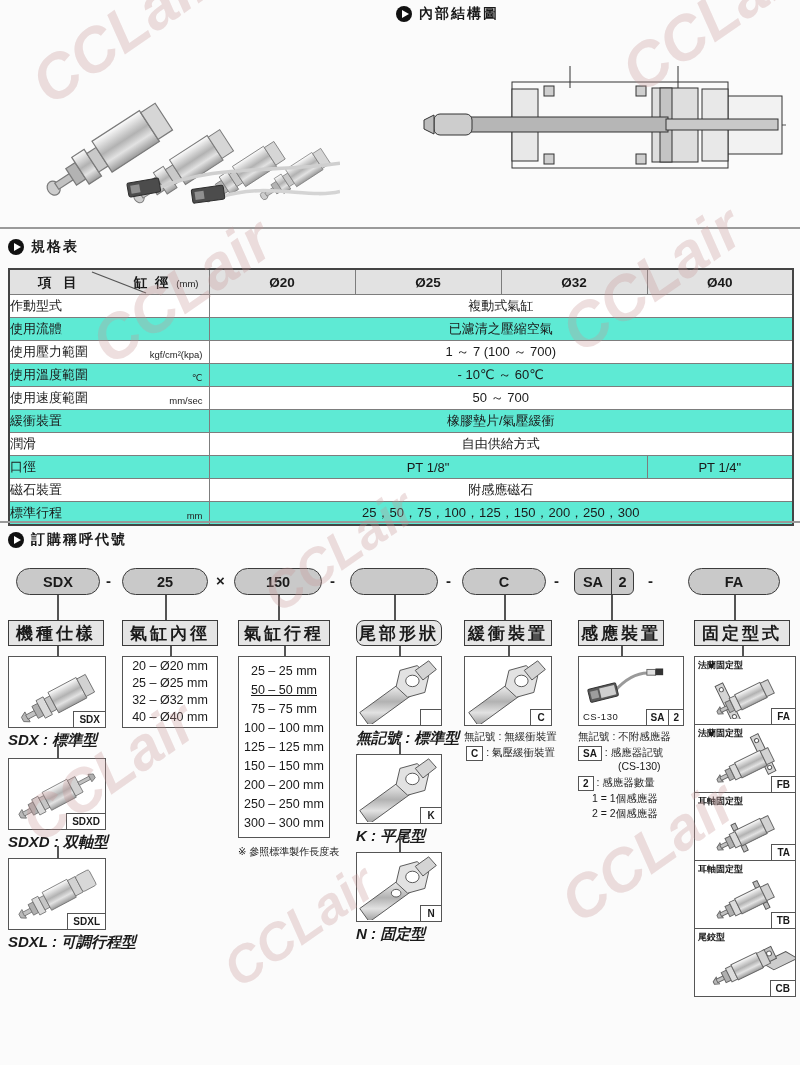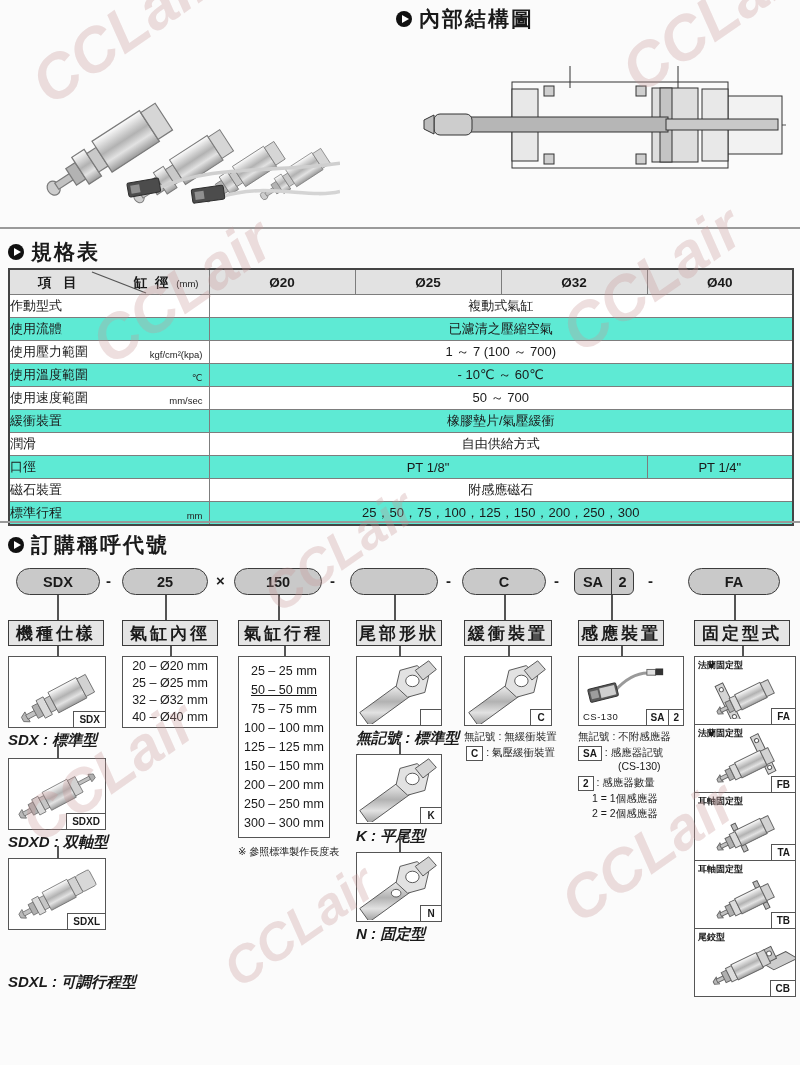--- a/index.html
+++ b/index.html
@@ -3,21 +3,21 @@
 <meta charset="utf-8">
 <style>
   html,body{margin:0;padding:0;}
   body{
     width:800px;height:1065px;position:relative;background:#fbfbfb;
     font-family:"Liberation Sans","DejaVu Sans",sans-serif;color:#1a1a1a;
     overflow:hidden;
   }
   
   .sec-title{position:absolute;display:flex;align-items:center;gap:7px;font-weight:bold;}
-  .sec-title .txt{font-size:21px;letter-spacing:2px;}
+  .sec-title .txt{font-size:14px;letter-spacing:2px;}
   .bullet{width:16px;height:16px;border-radius:50%;background:#111;position:relative;flex:0 0 16px;}
   .bullet::after{content:"";position:absolute;left:6px;top:4px;border-left:7px solid #fff;
     border-top:4px solid transparent;border-bottom:4px solid transparent;}
   .hr{position:absolute;left:0;width:800px;height:2px;background:#9a9a9a;}
   
   .wm{position:absolute;font-style:italic;font-weight:bold;color:rgba(198,150,150,0.30);
     transform:rotate(-35deg);transform-origin:left top;pointer-events:none;white-space:nowrap;z-index:5;}
   
   table.spec{position:absolute;left:8px;top:268px;width:784px;border-collapse:collapse;
     table-layout:fixed;border:2px solid #444;background:#fff;}
@@ -276,21 +276,21 @@
 <div class="vline" style="left:165px;top:595px;height:25px;"></div>
 <div class="vline" style="left:278px;top:595px;height:25px;"></div>
 <div class="vline" style="left:394px;top:595px;height:25px;"></div>
 <div class="vline" style="left:504px;top:595px;height:25px;"></div>
 <div class="vline" style="left:611px;top:595px;height:25px;"></div>
 <div class="vline" style="left:734px;top:595px;height:25px;"></div>
 
 <div class="lblBox" style="left:8px;width:96px;">機種仕樣</div>
 <div class="lblBox" style="left:122px;width:96px;">氣缸內徑</div>
 <div class="lblBox" style="left:238px;width:92px;">氣缸行程</div>
-<div class="lblBox" style="left:356px;width:86px;">尾部形狀</div>
+<div class="lblBox" style="left:356px;width:86px;border-radius:8px;">尾部形狀</div>
 <div class="lblBox" style="left:464px;width:88px;">緩衝裝置</div>
 <div class="lblBox" style="left:578px;width:86px;">感應裝置</div>
 <div class="lblBox" style="left:694px;width:96px;">固定型式</div>
 
 <div class="vline" style="left:57px;top:646px;height:10px;"></div>
 <div class="vline" style="left:170px;top:646px;height:10px;"></div>
 <div class="vline" style="left:284px;top:646px;height:10px;"></div>
 <div class="vline" style="left:399px;top:646px;height:10px;"></div>
 <div class="vline" style="left:508px;top:646px;height:10px;"></div>
 <div class="vline" style="left:621px;top:646px;height:10px;"></div>
@@ -320,21 +320,21 @@
 <div class="vline" style="left:57px;top:846px;height:12px;"></div>
 <div class="imgBox" style="left:8px;top:858px;width:98px;height:72px;">
   <svg viewBox="0 0 98 70" width="98" height="68">
     <g transform="translate(4,48) rotate(-28) scale(0.72)">
         <use href="#lcyl"></use>
       <rect x="96" y="4" width="22" height="25" rx="3" fill="#d8d8d8" stroke="#666"></rect>
     </g>
   </svg>
   <span class="tag">SDXL</span>
 </div>
-<span class="cap" style="left:8px;top:933px;margin-top:40px;">SDXL : 可調行程型</span>
+<span class="cap" style="left:8px;top:933px;">SDXL : 可調行程型</span>
 
 <div class="optBox" style="left:122px;top:656px;width:96px;height:72px;">
   <div style="line-height:17px;">20 – Ø20 mm</div>
   <div style="line-height:17px;">25 – Ø25 mm</div>
   <div style="line-height:17px;">32 – Ø32 mm</div>
   <div style="line-height:17px;">40 – Ø40 mm</div>
 </div>
 
 <div class="optBox" style="left:238px;top:656px;width:92px;height:182px;">
   <div style="line-height:19px;">25 – 25 mm</div>

